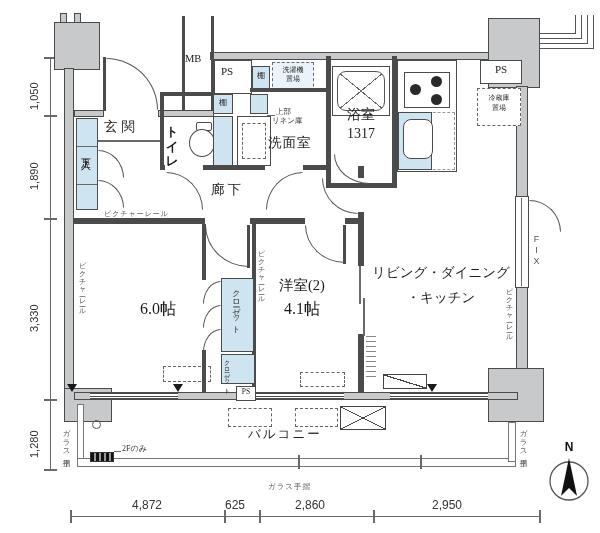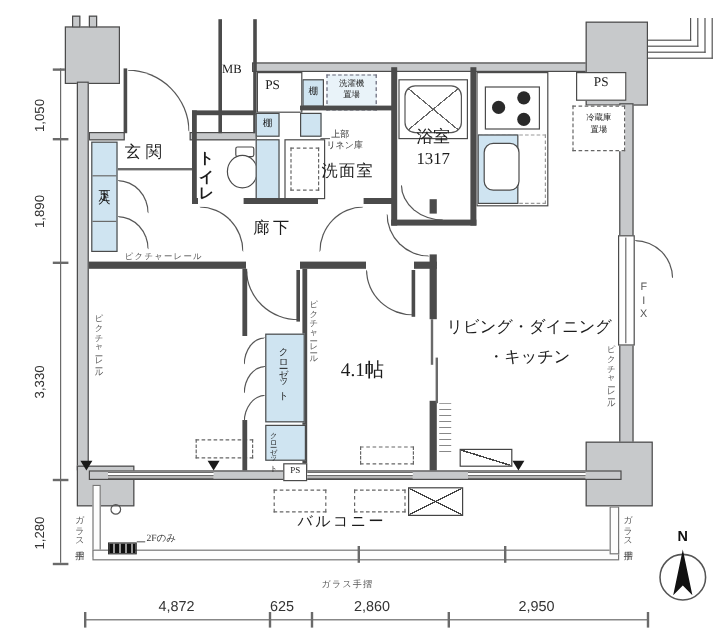--- a/index.html
+++ b/index.html
@@ -168,37 +168,39 @@
 
   <div class="wall" style="left:74px;top:218px;width:131px;height:6px;"></div>
   <div class="wall" style="left:250px;top:218px;width:55px;height:6px;"></div>
   <div class="wall" style="left:345px;top:218px;width:19px;height:6px;"></div>
   <div class="rails" style="left:104px;top:209px;">ピクチャーレール</div>
   <div class="rails v" style="left:77px;top:256px;height:80px;">ピクチャーレール</div>
   <div class="rails v" style="left:256px;top:244px;height:80px;">ピクチャーレール</div>
 
   <div class="arc arc-bl" style="left:205px;top:225px;width:44px;height:42px;"></div>
   <div class="wall" style="left:247px;top:225px;width:3px;height:43px;"></div>
+  <div class="lbl ctr" style="left:108px;top:301px;width:100px;font-size:16px;">6.0帖</div>
   <div class="dash" style="left:163px;top:366px;width:48px;height:16px;"></div>
 
   <div class="wall" style="left:202px;top:224px;width:4px;height:56px;"></div>
   <div class="wall" style="left:202px;top:350px;width:4px;height:42px;"></div>
   <div class="wall" style="left:252px;top:224px;width:4px;height:168px;"></div>
   <div class="blue" style="left:221px;top:278px;width:33px;height:74px;"></div>
   <div class="lbl v" style="left:231px;top:284px;font-size:8px;letter-spacing:0;">クローゼット</div>
   <div class="arc arc-tl" style="left:203px;top:281px;width:18px;height:23px;"></div>
   <div class="arc arc-tl" style="left:203px;top:305px;width:18px;height:23px;"></div>
   <div class="arc arc-tl" style="left:203px;top:329px;width:18px;height:23px;"></div>
   <div class="blue" style="left:221px;top:354px;width:34px;height:30px;"></div>
   <div class="lbl v" style="left:224px;top:356px;font-size:6px;letter-spacing:0;max-height:27px;line-height:1;">クローゼット</div>
   <div class="whitebox" style="left:236px;top:386px;width:20px;height:15px;"></div>
   <div class="lbl ctr" style="left:236px;top:388px;width:20px;font-size:7.5px;">PS</div>
 
   <div class="arc arc-bl" style="left:305px;top:225px;width:40px;height:38px;"></div>
   <div class="wall" style="left:343px;top:225px;width:3px;height:39px;"></div>
+  <div class="lbl ctr" style="left:252px;top:278px;width:100px;font-size:14.5px;">洋室(2)</div>
   <div class="lbl ctr" style="left:252px;top:301px;width:100px;font-size:16px;">4.1帖</div>
   <div class="dash" style="left:300px;top:372px;width:45px;height:15px;"></div>
 
   <div class="wall" style="left:358px;top:222px;width:6px;height:44px;"></div>
   <div class="wall" style="left:358px;top:334px;width:6px;height:58px;"></div>
   <div class="thin" style="left:359px;top:266px;width:1.5px;height:38px;"></div>
   <div class="thin" style="left:363px;top:298px;width:1.5px;height:38px;"></div>
   <div class="ladder" style="left:366px;top:336px;width:10px;height:44px;"></div>
   <div class="lbl ctr" style="left:361px;top:266px;width:160px;font-size:13.5px;">リビング・ダイニング</div>
   <div class="lbl ctr" style="left:361px;top:291px;width:160px;font-size:13.5px;">・キッチン</div>

